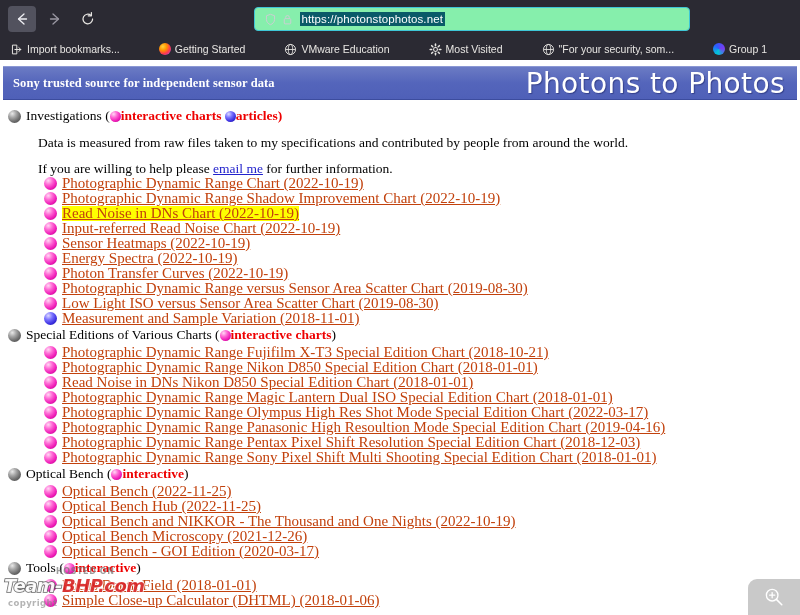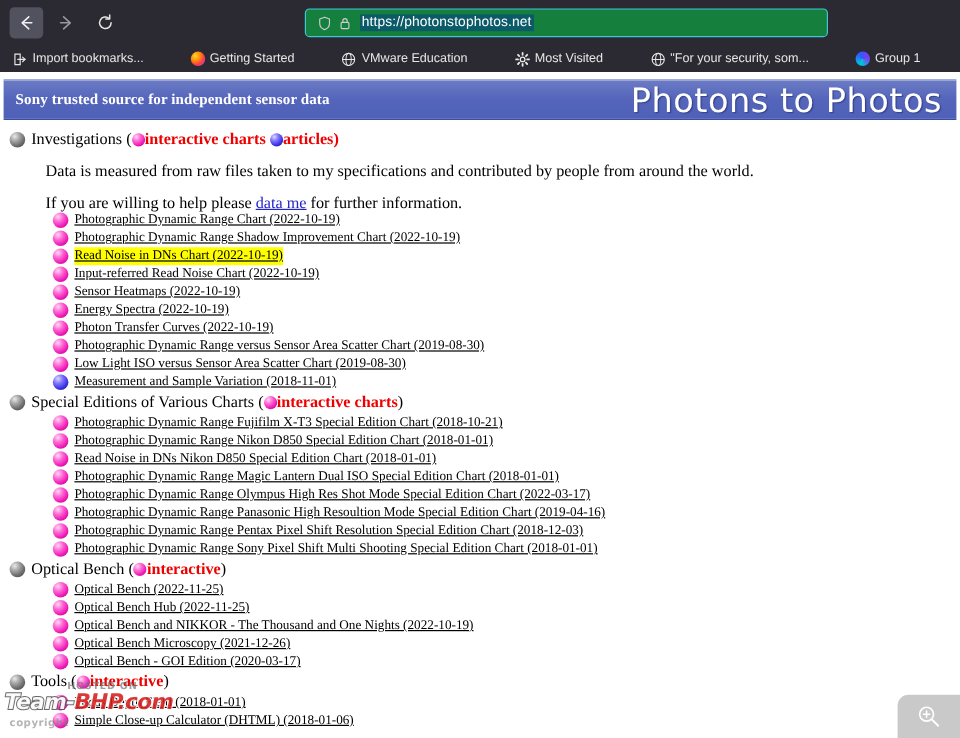--- a/index.html
+++ b/index.html
@@ -42,21 +42,21 @@
   .nav-btn svg { display: block; }
 
   #urlbar-wrap {
     flex: 1 1 auto;
     display: flex;
     justify-content: center;
     padding-left: 54px;
     padding-right: 10px;
   }
   #urlbar {
-    background: #15803d;
+    background: #86efac;
     border: 1px solid #3ec6d6;
     border-radius: 4px;
     height: 24px;
     width: 436px;
     display: flex;
     align-items: center;
     padding: 0 7px;
     box-sizing: border-box;
   }
   #urlbar .icon-slot {
@@ -222,23 +222,23 @@
   }
   ul.link-list li {
     display: flex;
     align-items: center;
     line-height: 15px;
     margin-bottom: 0px;
     height: 15px;
   }
   ul.link-list li a {
     margin-left: 5px;
-    color: #000000;
+    color: #c2410c;
     text-decoration: underline;
-    font-size: 11px;
+    font-size: 15px;
     white-space: nowrap;
   }
   ul.link-list li a.highlighted {
     background: #ffff00;
   }
 
   
   #zoom-fab {
     position: absolute;
     right: 0px;
@@ -432,21 +432,21 @@
   </div>
 
   <div id="content">
 
     <div class="section-head">
       <span class="bullet gray"></span>
       <span class="head-text"><span>Investigations</span><span> (</span><span class="bullet pink small"></span><span class="paren-red">interactive charts</span><span>&nbsp;</span><span class="bullet blue small"></span><span class="paren-red">articles</span><span class="paren-red">)</span></span>
     </div>
 
     <div class="indent-para">Data is measured from raw files taken to my specifications and contributed by people from around the world.</div>
-    <div class="indent-para"><span>If you are willing to help please </span><a class="email-link" href="#">data me</a><span> for further information.</span></div>
+    <div class="indent-para"><span>If you are willing to help please </span><a class="email-link" href="#">email me</a><span> for further information.</span></div>
 
     <ul class="link-list">
       <li>
           <span class="bullet pink"></span>
           <a href="#">Photographic Dynamic Range Chart (2022-10-19)</a>
         </li>
       <li>
           <span class="bullet pink"></span>
           <a href="#">Photographic Dynamic Range Shadow Improvement Chart (2022-10-19)</a>
         </li>

